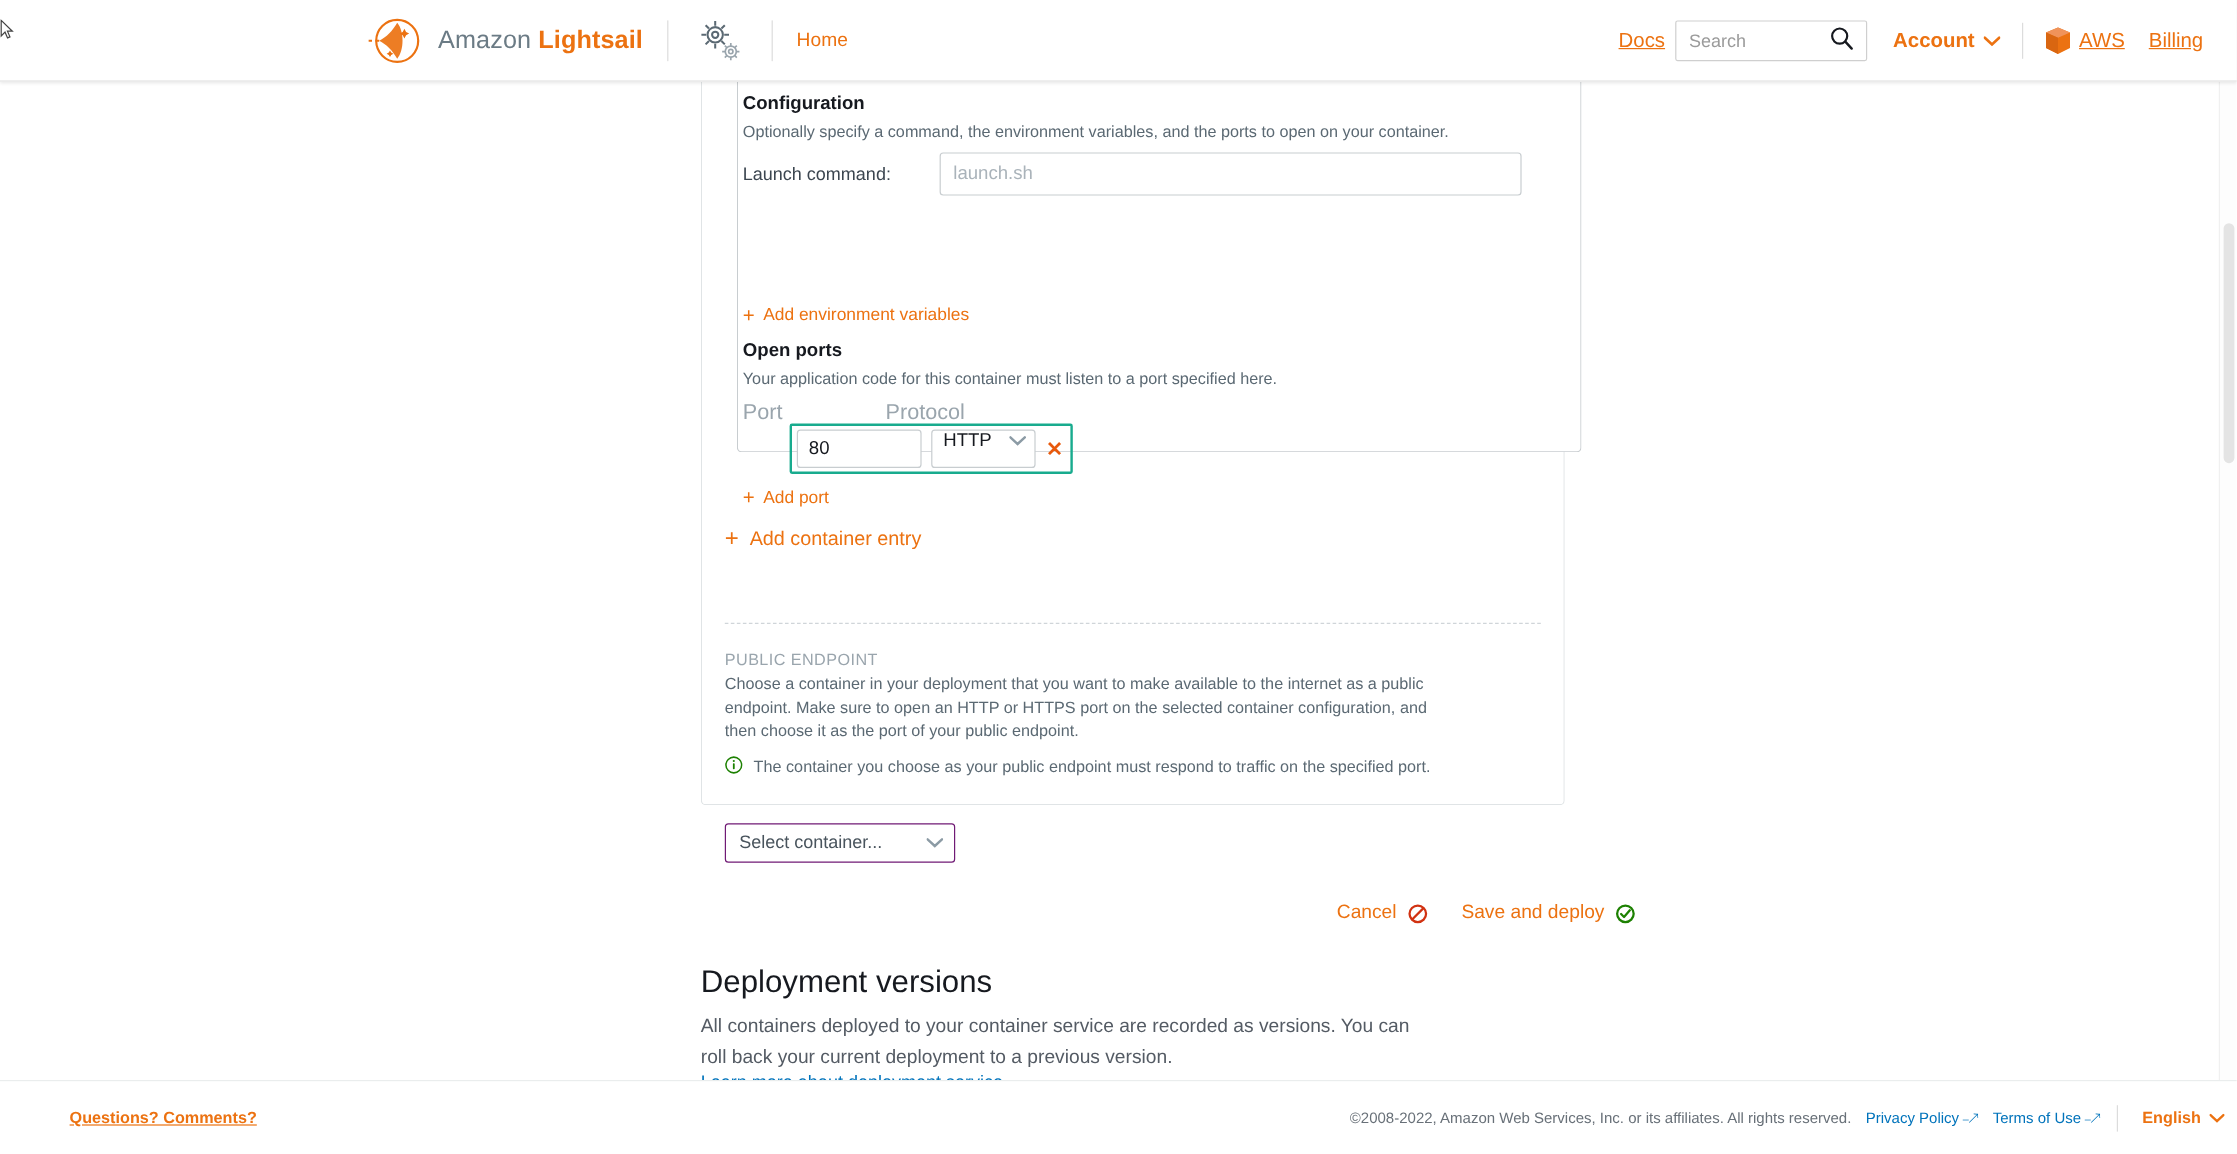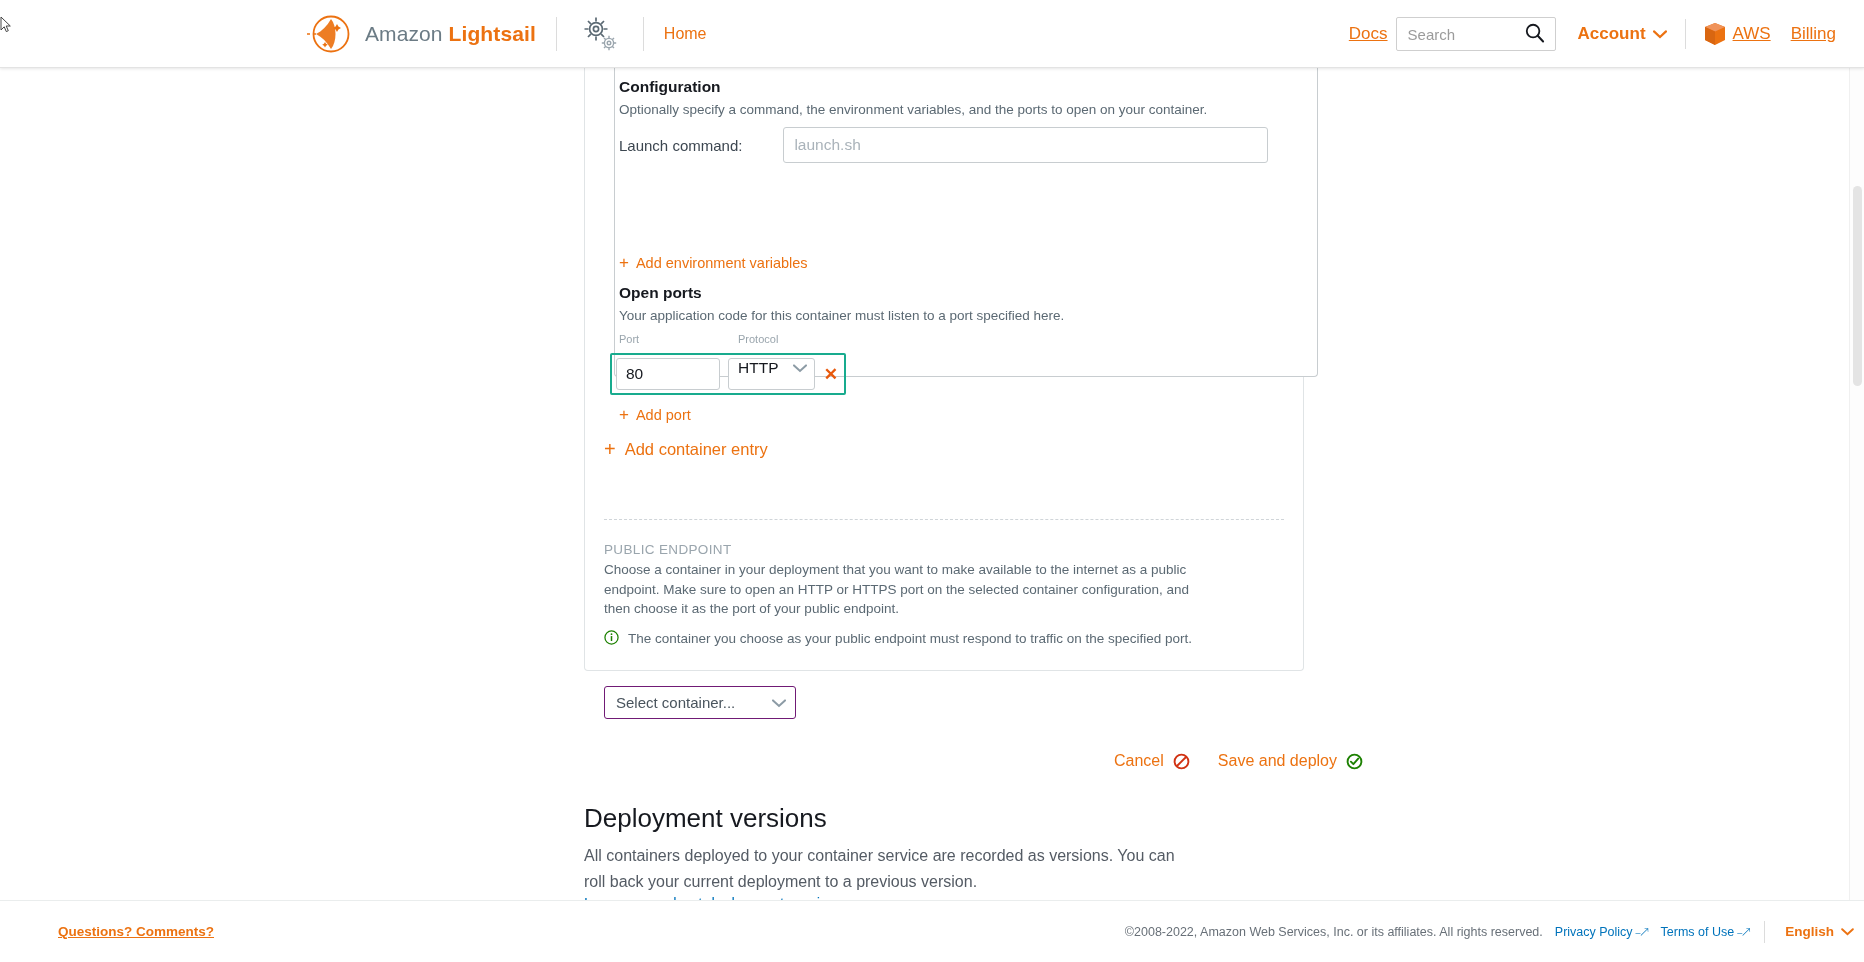--- a/index.html
+++ b/index.html
@@ -71,21 +71,21 @@
   
   .inner-card {
     position: absolute; left: 614px; top: 0px; width: 704px; height: 309px;
     border: 1px solid #c8cdd0; border-top: none;
     border-radius: 0 0 4px 4px;
     background: #fff;
   }
 
   .sec-title { font-size: 15.5px; font-weight: bold; color: #16191f; }
   .sec-desc { font-size: 13.5px; color: #5b6973; line-height: 1.45; }
-  .small-label { font-size: 11px; color: #9aa5ad; text-align: center; }
+  .small-label { font-size: 18px; color: #9aa5ad; text-align: center; }
 
   .launch-row { display: flex; align-items: center; gap: 27px; }
   .launch-label { font-size: 15px; color: #3c4650; margin-right: 14px; }
   .text-input {
     height: 36px; border: 1px solid #c8cdd0; border-radius: 3px;
     font-size: 15.5px; color: #16191f; padding: 0 10px;
     font-family: "Liberation Sans", sans-serif; outline: none; background: #fff;
   }
   .text-input::placeholder { color: #aab3ba; }
 
@@ -94,21 +94,21 @@
     cursor: pointer; white-space: nowrap;
   }
   .plus-link .pl { font-size: 17px; margin-right: 7px; line-height: 1; font-weight: 500; }
   .plus-link.big { font-size: 16.5px; }
   .plus-link.big .pl { font-size: 20px; margin-right: 9px; }
 
   
   .port-row {
     display: flex; align-items: center;
     border: 2px solid #18ab8e; border-radius: 2px;
-    padding: 4px 6px 4px 4px; width: 236px; height: 42px;
+    padding: 4px 6px 4px 4px; width: 236px; height: 42px; margin-left: 48px;
   }
   .port-input {
     width: 104px; height: 32px; border: 1px solid #c8cdd0; border-radius: 3px;
     font-size: 15.5px; color: #16191f; padding: 0 9px; outline: none;
     font-family: "Liberation Sans", sans-serif; background: #fff;
   }
   .proto-select {
     width: 88px; height: 32px; margin-left: 8px;
     border: 1px solid #c8cdd0; border-radius: 3px; background: #fff;
     display: flex; justify-content: space-between;

